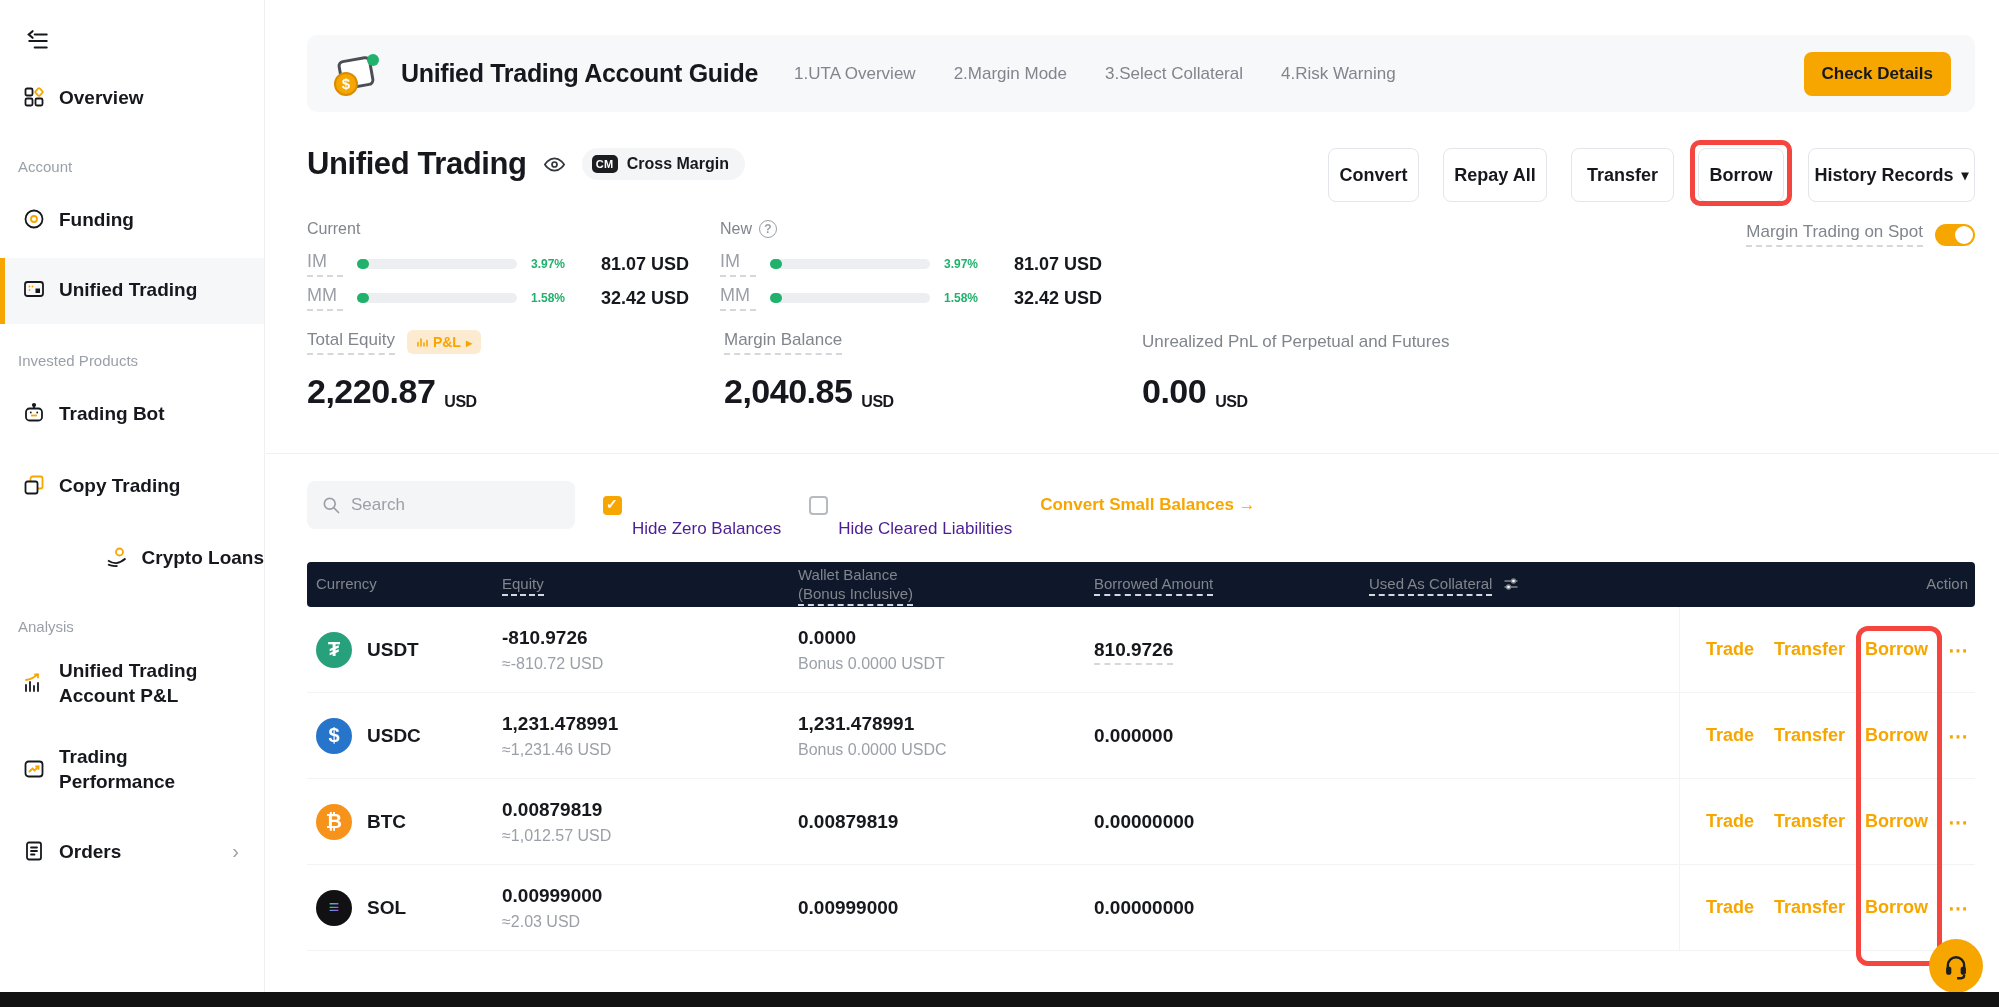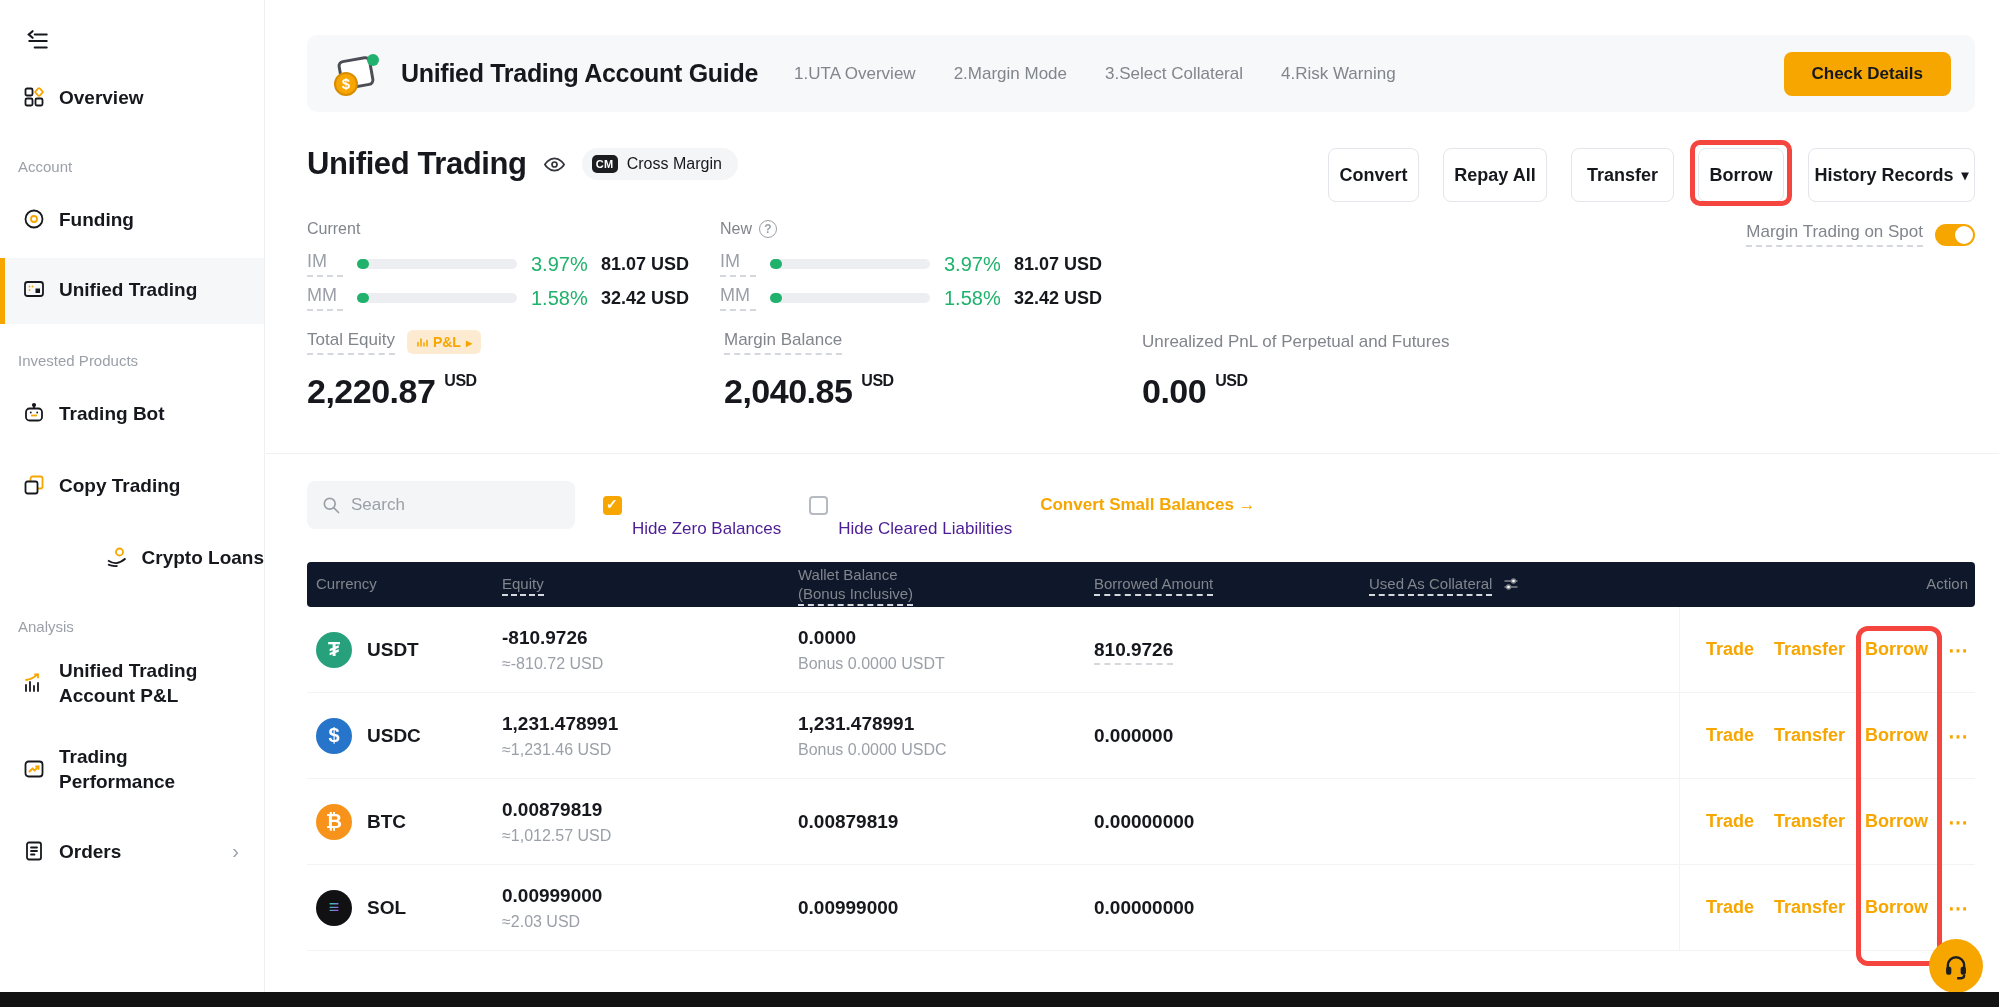--- a/index.html
+++ b/index.html
@@ -21,29 +21,29 @@
   
   .banner { position:absolute; left:307px; top:35px; width:1668px; height:77px; background:#f7f8fa; border-radius:10px; display:flex; align-items:center; padding:0 24px; }
   .bag-illu { position:relative; width:52px; height:52px; flex:0 0 52px; margin-right:18px; }
   .bag-wallet { position:absolute; left:8px; top:10px; width:34px; height:30px; border:3px solid #4b4f55; border-radius:6px; background:#fff; transform:rotate(-10deg); }
   .bag-coin { position:absolute; left:3px; top:24px; width:24px; height:24px; border-radius:50%; background:#f7a600; border:2px solid #d88d00; color:#fff; font-weight:800; font-size:15px; display:flex; align-items:center; justify-content:center; }
   .bag-coin::before { content:"$"; }
   .bag-dot { position:absolute; right:4px; top:6px; width:12px; height:12px; border-radius:50%; background:#20b26c; }
   .banner-title { font-size:25px; font-weight:800; letter-spacing:-0.3px; margin-right:36px; white-space:nowrap; }
   .banner-steps { display:flex; gap:38px; }
   .banner-step { font-size:17px; color:#81858c; white-space:nowrap; }
-  .check-btn { margin-left:auto; background:#f7a600; color:#16181d; font-size:17px; font-weight:700; padding:12px 28px; border-radius:8px; border:none; cursor:pointer; white-space:nowrap; }
+  .check-btn { margin-left:auto; background:#f7a600; color:#16181d; font-size:17px; font-weight:700; padding:12px 18px; border-radius:8px; border:none; cursor:pointer; white-space:nowrap; }
 
   
   .page-title-row { position:absolute; left:307px; top:146px; display:flex; align-items:center; gap:16px; }
   .page-title { font-size:31px; font-weight:800; letter-spacing:-0.4px; }
   .eye { display:flex; align-items:center; cursor:pointer; }
   .cm-pill { display:flex; align-items:center; gap:9px; background:#f4f5f7; border-radius:999px; padding:7px 16px 7px 10px; cursor:pointer; }
   .cm-ic { background:#1b1d21; color:#fff; font-size:11px; font-weight:800; border-radius:5px; padding:3px 4px; letter-spacing:0.5px; }
-  .cm-label { font-size:16px; font-weight:400; }
+  .cm-label { font-size:16px; font-weight:700; }
 
   .hbtns { position:absolute; top:148px; right:24px; display:flex; gap:24px; }
   .hbtn { height:54px; background:#fff; border:1px solid #e3e6ea; border-radius:8px; font-size:18px; font-weight:600; color:#16181d; cursor:pointer; display:flex; align-items:center; justify-content:center; font-family:"Liberation Sans",sans-serif; }
   .w-convert{width:91px;} .w-repay{width:104px;} .w-transfer{width:103px;} .w-borrow{width:86px;} .w-history{width:167px; gap:8px;}
   .caret-down::after { content:"▾"; font-size:14px; color:#16181d; }
   .red-box-btn { position:absolute; left:1690px; top:140px; width:102px; height:66px; border:5px solid #f4453f; border-radius:10px; z-index:4; pointer-events:none; }
 
   .mts-row { position:absolute; top:222px; right:24px; display:flex; align-items:center; gap:12px; }
   .mts-label { font-size:17px; color:#81858c; border-bottom:2px dashed #d4d7dc; padding-bottom:3px; }
   .toggle-sm { width:40px; height:22px; border-radius:12px; background:#f7a600; position:relative; cursor:pointer; }
@@ -51,32 +51,32 @@
 
   
   .mcol { position:absolute; top:218px; }
   .mcol-current { left:307px; } .mcol-new { left:720px; }
   .mcol-head { font-size:16px; color:#81858c; display:flex; align-items:center; gap:7px; height:22px; }
   .qmark { width:18px; height:18px; border:1.5px solid #9ba0a8; border-radius:50%; color:#9ba0a8; font-size:12px; font-weight:700; display:flex; align-items:center; justify-content:center; }
   .mrow { display:flex; align-items:center; gap:14px; margin-top:14px; height:20px; }
   .mlabel { font-size:18px; color:#9ba0a8; border-bottom:2px dashed #d4d7dc; padding-bottom:3px; width:36px; }
   .pbar { width:160px; height:10px; border-radius:5px; background:#eceef1; position:relative; }
   .pbar::before { content:""; position:absolute; left:0; top:0; width:12px; height:10px; border-radius:5px; background:#20b26c; }
-  .mpct { font-size:20px; font-weight:400; color:#20b26c; width:56px; }
+  .mpct { font-size:12px; font-weight:700; color:#20b26c; width:56px; }
   .mval { font-size:18px; font-weight:700; color:#16181d; white-space:nowrap; }
 
   
   .stat { position:absolute; top:330px; }
   .stat-te { left:307px; } .stat-mb { left:724px; } .stat-up { left:1142px; }
   .stat-label-row { display:flex; align-items:center; gap:12px; height:24px; }
   .stat-label { font-size:17px; color:#81858c; }
   .dashed-u { border-bottom:2px dashed #d4d7dc; padding-bottom:3px; }
   .pnl-pill { display:flex; align-items:center; gap:5px; background:#fcebd1; border-radius:6px; padding:4px 9px; color:#f7a600; font-size:14px; font-weight:800; cursor:pointer; }
   .pnl-pill .tri::after { content:"▸"; font-size:12px; }
-  .stat-value { margin-top:18px; font-size:34px; font-weight:800; letter-spacing:-0.5px; display:flex; align-items:flex-start; gap:9px; }
+  .stat-value { margin-top:18px; font-size:34px; font-weight:800; letter-spacing:-0.5px; display:flex; align-items:flex-end; gap:9px; }
   .stat-unit { font-size:16px; font-weight:700; }
 
   .main-divider { position:absolute; left:266px; top:453px; width:1733px; height:1px; background:#f0f1f3; }
 
   
   .filters { position:absolute; left:307px; top:481px; height:48px; display:flex; align-items:center; }
   .searchbox { width:268px; height:48px; background:#f3f5f7; border-radius:8px; display:flex; align-items:center; gap:10px; padding:0 14px; }
   .searchbox input { border:none; outline:none; background:transparent; font-size:17px; color:#16181d; width:200px; font-family:"Liberation Sans",sans-serif; }
   .searchbox input::placeholder { color:#9ba0a8; }
   .chk-group { display:flex; align-items:center; gap:10px; margin-left:28px; cursor:pointer; }

